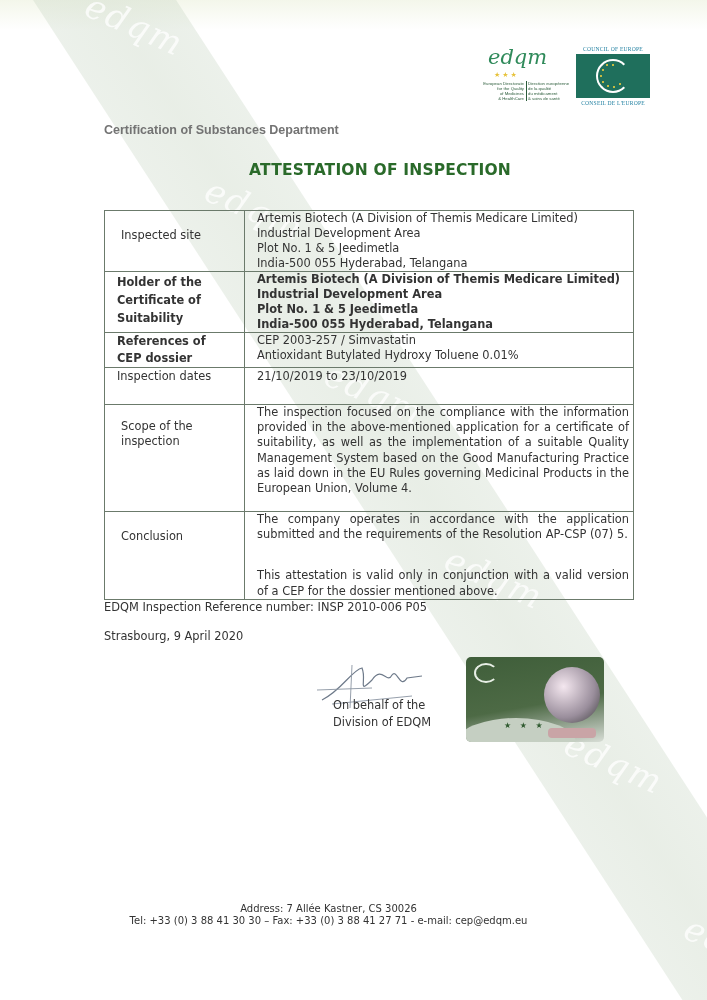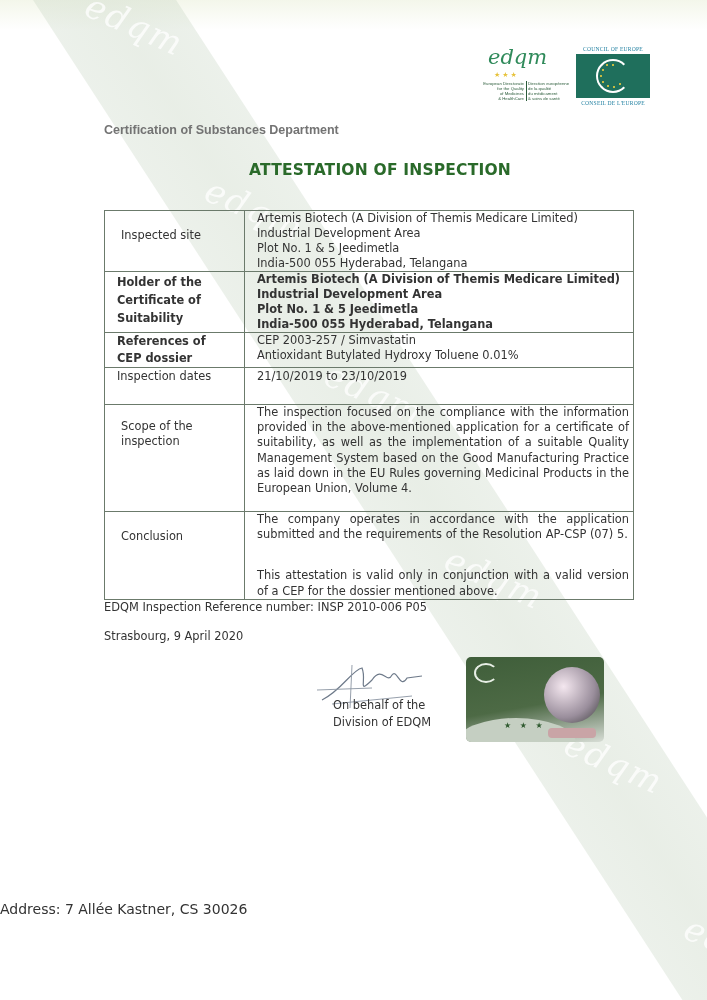--- a/index.html
+++ b/index.html
@@ -54,21 +54,21 @@
           background:linear-gradient(170deg, #3f5e3a 0%, #4d6a45 55%, #8a9b86 75%, #d7ddd5 100%); }
   .card-e { position:absolute; left:8px; top:6px; width:20px; height:16px; border:2px solid #e8efe6;
             border-radius:50%; border-right-color:transparent; }
   .card-globe { position:absolute; right:4px; top:10px; width:56px; height:56px; border-radius:50%;
                 background:radial-gradient(circle at 35% 35%, #f4e7ef, #9a8e9c 60%, #3b3b3b 100%); }
   .card-base { position:absolute; right:8px; bottom:4px; width:48px; height:10px; border-radius:4px; background:#c9a4a6; }
   .card-swoosh { position:absolute; left:-10px; bottom:-26px; width:120px; height:50px; border-radius:50%;
                  background:#c5cfc2; }
   .card-stars { position:absolute; left:38px; bottom:12px; color:#2f5a2f; font-size:8px; letter-spacing:3px; }
 
-  .footer { position:absolute; left:0; width:657px; top:903px; font-size:14px;
+  .footer { position:absolute; left:0; width:657px; top:903px; text-align:center; font-size:10px;
             line-height:12.3px; color:#333; font-family:"DejaVu Sans", sans-serif; }
 </style>
 </head>
 <body>
 
 <div class="top-band"></div>
 
 <div class="watermark">
   <span class="wm-text" style="left:20px;top:80px;">edqm</span>
   <span class="wm-text" style="left:20px;top:300px;">edqm</span>
@@ -202,13 +202,14 @@
 <div class="card">
   <div class="card-e"></div>
   <div class="card-swoosh"></div>
   <div class="card-globe"></div>
   <div class="card-base"></div>
   <div class="card-stars">★ ★ ★</div>
 </div>
 
 <div class="footer">
   <div>Address: 7 Allée Kastner, CS 30026</div>
+  <div>Tel: +33 (0) 3 88 41 30 30 – Fax: +33 (0) 3 88 41 27 71 - e-mail: cep@edqm.eu</div>
 </div>
 
 </body></html>

